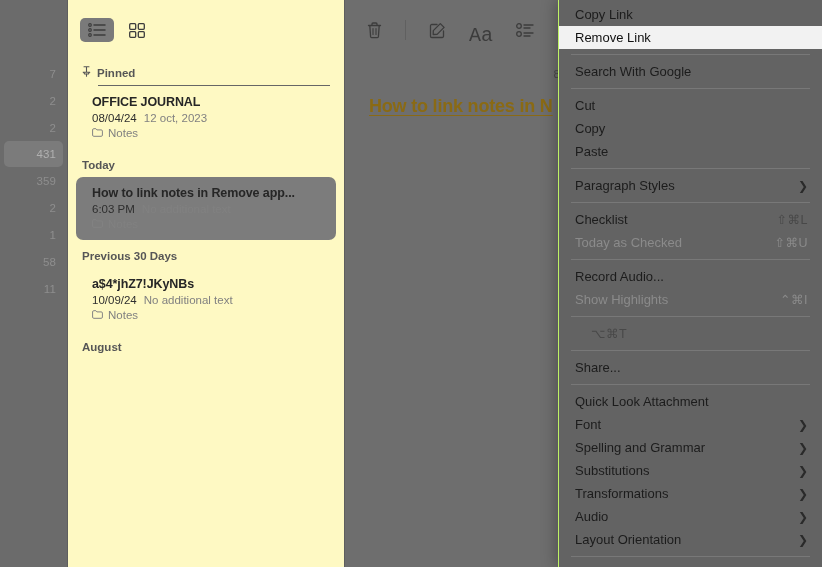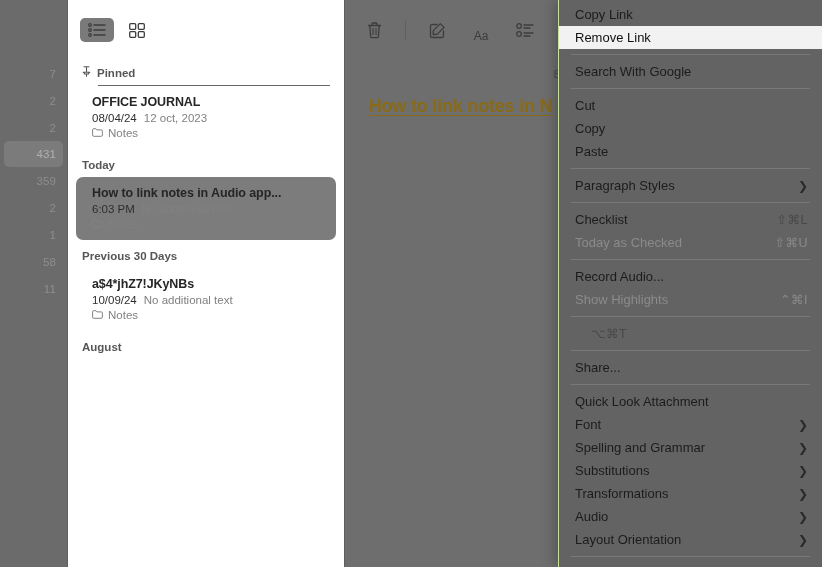--- a/index.html
+++ b/index.html
@@ -49,21 +49,21 @@
     margin: 0 4px;
     padding-right: 7px;
     color: #b0b0b0;
     height: 26px;
   }
 
   
   .notes-col {
     width: 277px;
     flex: 0 0 277px;
-    background: #ffffff;
+    background: #fef9c3;
     border-right: 1px solid #5e5e5e;
     position: relative;
     overflow: hidden;
   }
   .toolbar {
     height: 60px;
     display: flex;
     align-items: center;
     padding: 0 12px;
     gap: 6px;
@@ -135,22 +135,22 @@
     gap: 18px;
   }
   .tb-sep {
     width: 1px; height: 20px; background: #606060;
   }
   .tb-btn {
     width: 26px; height: 24px;
     display: flex; align-items: center; justify-content: center;
   }
   .tb-text {
-    font-size: 12px; color: #3c3c3c;
-    font-family: Liberation Sans, sans-serif;
+    font-size: 20px; color: #3c3c3c;
+    font-family: Liberation Mono, monospace;
     margin-top: 11px;
   }
   .editor-body { padding: 8px 24px 0 24px; }
   .note-date {
     text-align: center;
     font-size: 11.5px;
     color: #4a4a4a;
     margin-bottom: 16px;
   }
   .note-link-title {
@@ -295,21 +295,21 @@
                   <path d="M.6 1.9a1.2 1.2 0 0 1 1.2-1.2h2.1l1 1.2h4.3a1.2 1.2 0 0 1 1.2 1.2v4a1.2 1.2 0 0 1-1.2 1.2H1.8A1.2 1.2 0 0 1 .6 7.1z" stroke="#838383" stroke-width="1"></path>
                 </svg></span>
               <span>Notes</span>
             </div>
           </div>
           <div class="group-head plain">
             <span>Today</span>
           </div>
           <div class="note-item selected">
             <div class="note-title">
-              <span>How to link notes in Audio app...</span>
+              <span>How to link notes in Remove app...</span>
             </div>
             <div class="note-meta">
               <span>6:03 PM</span>
               <span class="sub">No additional text</span>
             </div>
             <div class="note-folder">
               <span><svg width="11" height="9" viewBox="0 0 11 9" fill="none">
                   <path d="M.6 1.9a1.2 1.2 0 0 1 1.2-1.2h2.1l1 1.2h4.3a1.2 1.2 0 0 1 1.2 1.2v4a1.2 1.2 0 0 1-1.2 1.2H1.8A1.2 1.2 0 0 1 .6 7.1z" stroke="#838383" stroke-width="1"></path>
                 </svg></span>
               <span>Notes</span>

